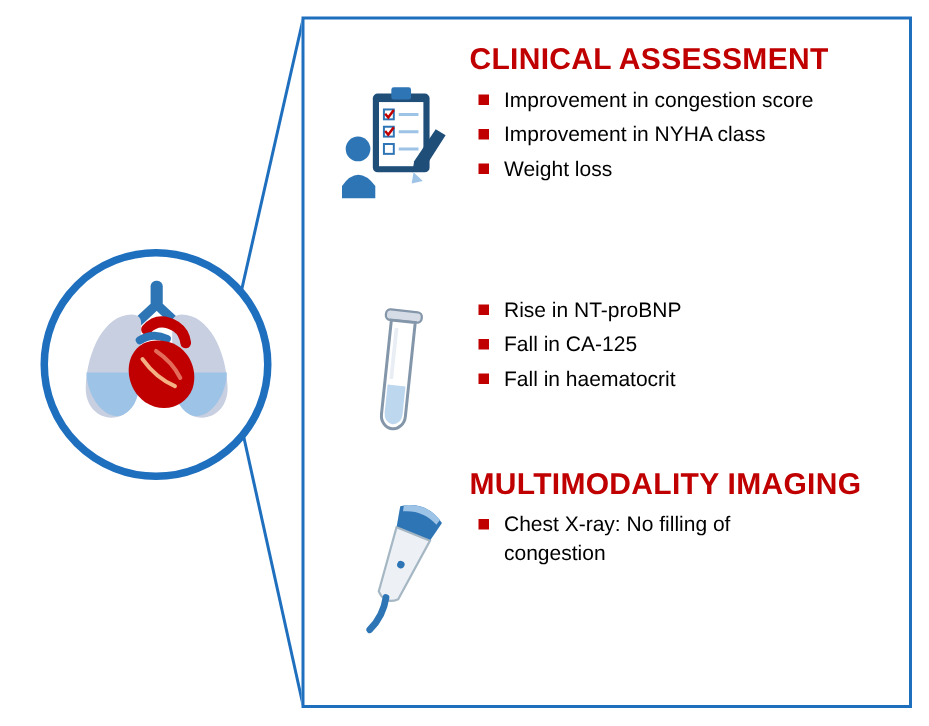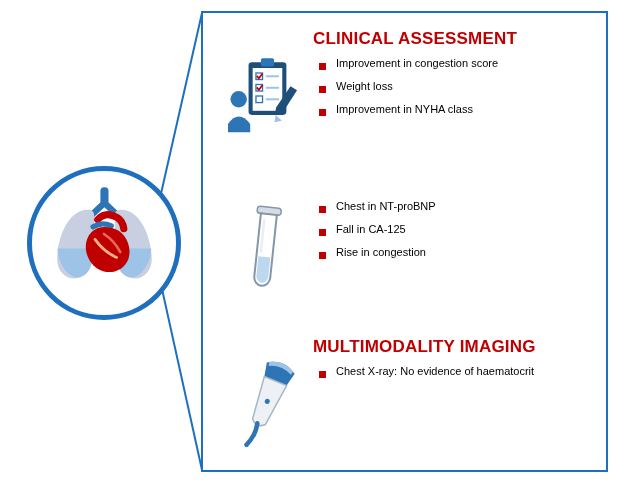--- a/index.html
+++ b/index.html
@@ -32,39 +32,39 @@
     border: 2px solid #1F6FBF;
     background: #ffffff;
     z-index: 1;
   }
   .section {
     position: absolute; left: 14px; right: 6px;
     display: flex; flex-direction: row;
   }
   .section.s1 { top: 14px; }
   .section.s2 { top: 182px; }
-  .section.s3 { top: 322px; }
+  .section.s3 { top: 297px; }
 
   .icon-col {
     width: 96px; flex: 0 0 96px;
     display: flex; justify-content: center; align-items: flex-start;
   }
   .text-col { flex: 1; padding-top: 2px; }
 
   .sec-title {
-    font-size: 17px; font-weight: bold;
+    font-size: 20px; font-weight: bold;
     color: #C00000;
     letter-spacing: 0.2px;
     margin-bottom: 5px;
     white-space: nowrap;
   }
   ul.items { list-style: none; width: 236px; }
   ul.items li {
-    display: flex; align-items: center;
-    font-size: 11px; line-height: 19px;
+    display: flex; align-items: flex-start;
+    font-size: 14px; line-height: 19px;
     color: #000000;
     margin-bottom: 4px;
   }
   .bullet {
     flex: 0 0 7px;
     width: 7px; height: 7px;
     background: #C00000;
     margin: 6px 10px 0 6px;
   }
   .item-text { flex: 1; }
@@ -130,25 +130,25 @@
       </div>
       <div class="text-col">
         <div class="sec-title">CLINICAL ASSESSMENT</div>
         <ul class="items">
           <li>
             <span class="bullet"></span>
             <span class="item-text">Improvement in congestion score</span>
           </li>
           <li>
             <span class="bullet"></span>
+            <span class="item-text">Improvement in NYHA class</span>
+          </li>
+          <li>
+            <span class="bullet"></span>
             <span class="item-text">Weight loss</span>
-          </li>
-          <li>
-            <span class="bullet"></span>
-            <span class="item-text">Improvement in NYHA class</span>
           </li>
         </ul>
       </div>
     </div>
 
     <div class="section s2">
       <div class="icon-col" style="padding-top:10px;">
         <svg width="36" height="92" viewBox="0 0 34 92" xmlns="http://www.w3.org/2000/svg" style="transform: rotate(6deg);">
 
           <rect x="5" y="2" width="24" height="7" rx="3" fill="#D6DCE5" stroke="#8496A9" stroke-width="1.5"></rect>
@@ -157,29 +157,29 @@
 
           <path d="M11 52 L11 71 a6 7 0 0 0 12 0 L23 52 Z" fill="#BDD7EE"></path>
 
           <line x1="13" y1="14" x2="13" y2="48" stroke="#E9EEF4" stroke-width="2.5"></line>
         </svg>
       </div>
       <div class="text-col">
         <ul class="items">
           <li>
             <span class="bullet"></span>
-            <span class="item-text">Chest in NT-proBNP</span>
+            <span class="item-text">Rise in NT-proBNP</span>
           </li>
           <li>
             <span class="bullet"></span>
             <span class="item-text">Fall in CA-125</span>
           </li>
           <li>
             <span class="bullet"></span>
-            <span class="item-text">Rise in congestion</span>
+            <span class="item-text">Fall in haematocrit</span>
           </li>
         </ul>
       </div>
     </div>
 
     <div class="section s3">
       <div class="icon-col" style="padding-top:22px;">
         <svg width="70" height="104" viewBox="0 0 70 104" xmlns="http://www.w3.org/2000/svg">
           <g transform="rotate(22 35 50)">
 
@@ -191,20 +191,20 @@
 
             <path d="M34 68 q3 12 -2 24" stroke="#2E75B6" stroke-width="4.5" fill="none" stroke-linecap="round"></path>
           </g>
         </svg>
       </div>
       <div class="text-col">
         <div class="sec-title">MULTIMODALITY IMAGING</div>
         <ul class="items">
           <li>
             <span class="bullet"></span>
-            <span class="item-text">Chest X-ray: No evidence of haematocrit</span>
+            <span class="item-text">Chest X-ray: No filling of congestion</span>
           </li>
         </ul>
       </div>
     </div>
 
   </div>
 </div>
 
 </body></html>

